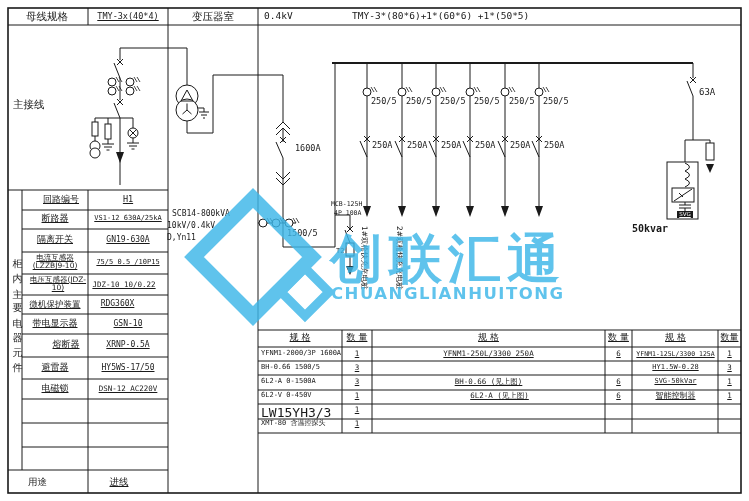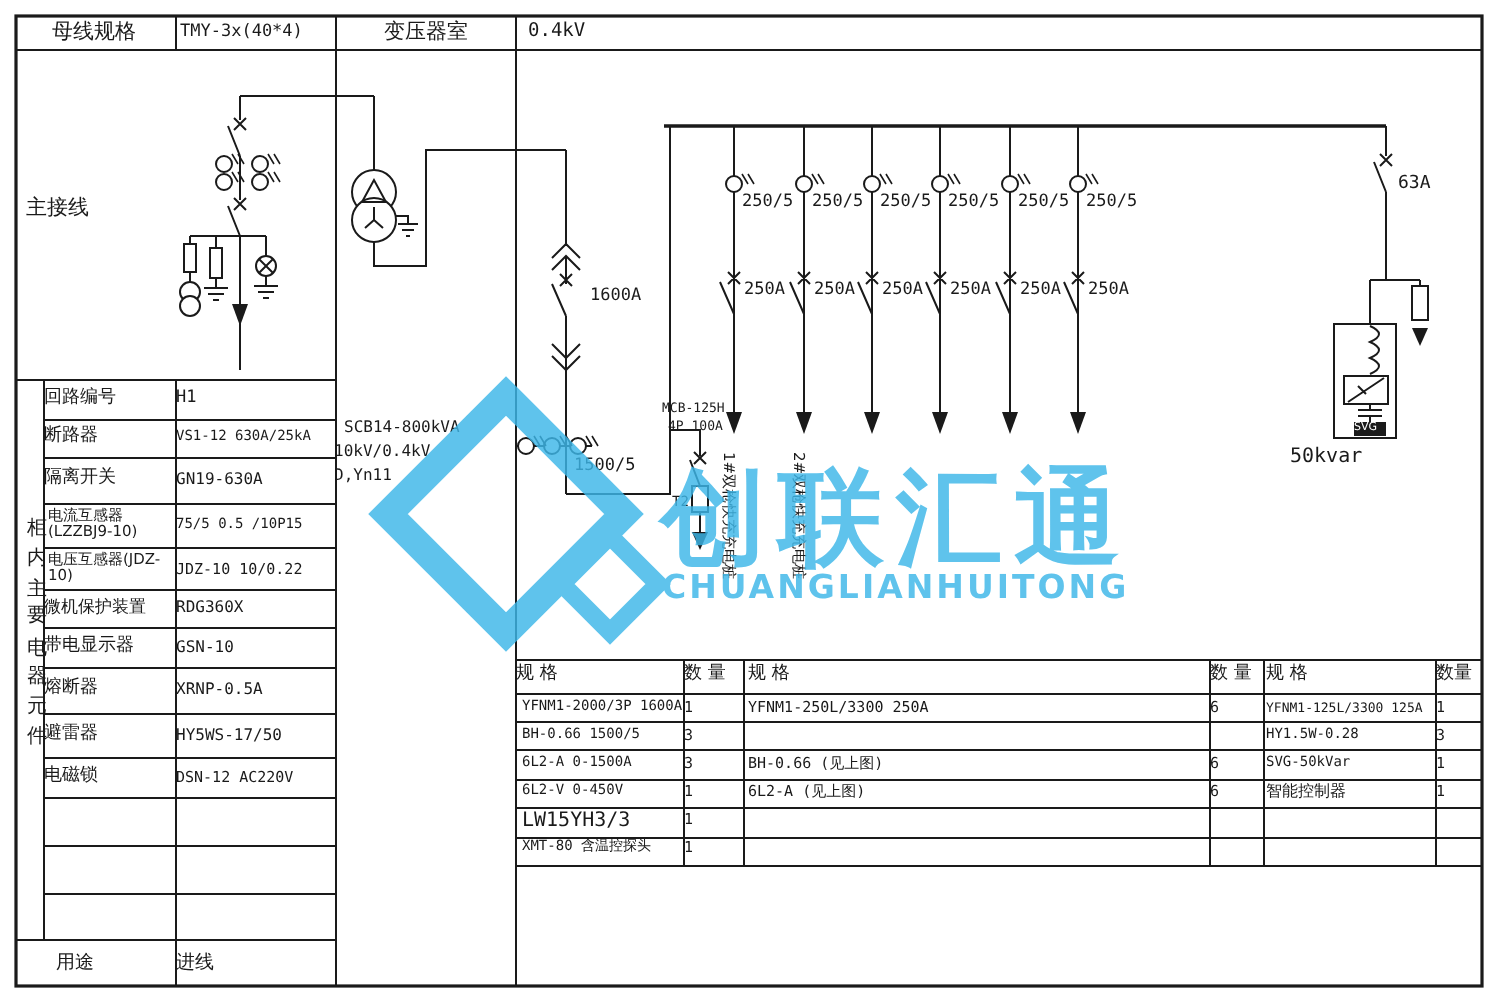--- a/index.html
+++ b/index.html
@@ -1,21 +1,21 @@
 <!DOCTYPE html>
 <html><head>
 <meta charset="utf-8">
 <style>
   html,body{margin:0;padding:0;background:#fff;}
   #stage{position:relative;width:749px;height:501px;background:#fff;overflow:hidden;
          font-family:"DejaVu Sans",sans-serif;color:#1a1a1a;}
   svg{position:absolute;left:0;top:0;}
   .t{position:absolute;white-space:nowrap;color:#1a1a1a;line-height:1.05;z-index:2;}
   .m{font-family:"DejaVu Sans Mono",monospace;}
-  .c{text-align:left;}
+  .c{text-align:center;text-decoration:underline;}
   .wrap{white-space:normal;line-height:1.1;}
   .vstrip{writing-mode:vertical-rl;text-orientation:upright;letter-spacing:15px;}
   .vload{writing-mode:vertical-rl;text-orientation:sideways;}
   #wm{position:absolute;left:0;top:0;width:749px;height:471px;z-index:6;opacity:.82;pointer-events:none;}
   .wmtxt{position:absolute;color:#3db7e9;font-weight:bold;}
 </style>
 </head>
 <body>
 
 <div id="stage">
@@ -116,20 +116,21 @@
       <polygon points="346,266 354,266 350,275"></polygon>
       <polygon points="706,164 714,164 710,173"></polygon>
       <rect x="677" y="211" width="16" height="7"></rect>
     </g>
   </svg>
 
   <span class="t" style="left:26px;top:11px;font-size:10.5px;">母线规格</span>
   <span class="t m c" style="left:90px;top:12px;width:76px;font-size:8.5px;">TMY-3x(40*4)</span>
   <span class="t" style="left:192px;top:11px;font-size:10.5px;">变压器室</span>
   <span class="t m" style="left:264px;top:11px;font-size:9.5px;">0.4kV</span>
+  <span class="t m" style="left:352px;top:11px;font-size:9.5px;">TMY-3*(80*6)+1*(60*6) +1*(50*5)</span>
 
   <span class="t" style="left:13px;top:99px;font-size:10.5px;">主接线</span>
   <div class="t vstrip" style="left:7px;top:250px;height:218px;width:15px;font-size:10px;">柜内主要电器元件</div>
 
   <span class="t c" style="left:22px;top:195px;width:78px;font-size:9px;">回路编号</span>
   <span class="t m c" style="left:88px;top:195px;width:80px;font-size:8.5px;">H1</span>
   <span class="t c" style="left:22px;top:214px;width:66px;font-size:9px;">断路器</span>
   <span class="t m c" style="left:88px;top:215px;width:80px;font-size:7px;">VS1-12 630A/25kA</span>
   <span class="t c" style="left:22px;top:235px;width:66px;font-size:9px;">隔离开关</span>
   <span class="t m c" style="left:88px;top:236px;width:80px;font-size:8px;">GN19-630A</span>
@@ -153,21 +154,21 @@
   <span class="t m" style="left:172px;top:210px;font-size:8px;">SCB14-800kVA</span>
   <span class="t m" style="left:167px;top:222px;font-size:8px;">10kV/0.4kV</span>
   <span class="t m" style="left:167px;top:234px;font-size:8px;">D,Yn11</span>
   <span class="t m" style="left:295px;top:144px;font-size:8.5px;">1600A</span>
   <span class="t m" style="left:287px;top:229px;font-size:8.5px;">1500/5</span>
   <span class="t m" style="left:331px;top:201px;font-size:6.5px;">MCB-125H</span>
   <span class="t m" style="left:334px;top:210px;font-size:6.5px;">4P 100A</span>
   <span class="t m" style="left:336px;top:248px;font-size:7px;">T2</span>
   <span class="t m" style="left:699px;top:88px;font-size:9px;">63A</span>
   <span class="t c" style="left:677px;top:211.5px;width:16px;font-size:5.5px;color:#fff;z-index:3;">SVG</span>
-  <span class="t m" style="left:645px;top:224px;font-size:10px;">50kvar</span>
+  <span class="t m" style="left:632px;top:224px;font-size:10px;font-weight:bold;">50kvar</span>
 
   <span class="t m" style="left:371px;top:97px;font-size:8.5px;">250/5</span>
   <span class="t m" style="left:406px;top:97px;font-size:8.5px;">250/5</span>
   <span class="t m" style="left:440px;top:97px;font-size:8.5px;">250/5</span>
   <span class="t m" style="left:474px;top:97px;font-size:8.5px;">250/5</span>
   <span class="t m" style="left:509px;top:97px;font-size:8.5px;">250/5</span>
   <span class="t m" style="left:543px;top:97px;font-size:8.5px;">250/5</span>
   <span class="t m" style="left:372px;top:141px;font-size:8.5px;">250A</span>
   <span class="t m" style="left:407px;top:141px;font-size:8.5px;">250A</span>
   <span class="t m" style="left:441px;top:141px;font-size:8.5px;">250A</span>
@@ -185,21 +186,21 @@
   <span class="t c" style="left:718px;top:333px;width:23px;font-size:9px;">数量</span>
 
   <span class="t m" style="left:261px;top:350px;font-size:7px;">YFNM1-2000/3P 1600A</span>
   <span class="t m c" style="left:342px;top:350px;width:30px;font-size:7.5px;">1</span>
   <span class="t m" style="left:261px;top:364px;font-size:7px;">BH-0.66    1500/5</span>
   <span class="t m c" style="left:342px;top:364px;width:30px;font-size:7.5px;">3</span>
   <span class="t m" style="left:261px;top:378px;font-size:7px;">6L2-A    0-1500A</span>
   <span class="t m c" style="left:342px;top:378px;width:30px;font-size:7.5px;">3</span>
   <span class="t m" style="left:261px;top:392px;font-size:7px;">6L2-V  0-450V</span>
   <span class="t m c" style="left:342px;top:392px;width:30px;font-size:7.5px;">1</span>
-  <span class="t m" style="left:261px;top:406px;font-size:10px;">LW15YH3/3</span>
+  <span class="t m" style="left:261px;top:406px;font-size:13px;">LW15YH3/3</span>
   <span class="t m c" style="left:342px;top:406px;width:30px;font-size:7.5px;">1</span>
   <span class="t m" style="left:261px;top:420px;font-size:7px;">XMT-80 含温控探头</span>
   <span class="t m c" style="left:342px;top:420px;width:30px;font-size:7.5px;">1</span>
 
   <span class="t m c" style="left:374px;top:350px;width:229px;font-size:7.5px;">YFNM1-250L/3300 250A</span>
   <span class="t m c" style="left:605px;top:350px;width:27px;font-size:7.5px;">6</span>
   <span class="t m c" style="left:374px;top:378px;width:229px;font-size:7.5px;">BH-0.66 (见上图)</span>
   <span class="t m c" style="left:605px;top:378px;width:27px;font-size:7.5px;">6</span>
   <span class="t m c" style="left:374px;top:392px;width:251px;font-size:7.5px;">6L2-A (见上图)</span>
   <span class="t m c" style="left:605px;top:392px;width:27px;font-size:7.5px;">6</span>

